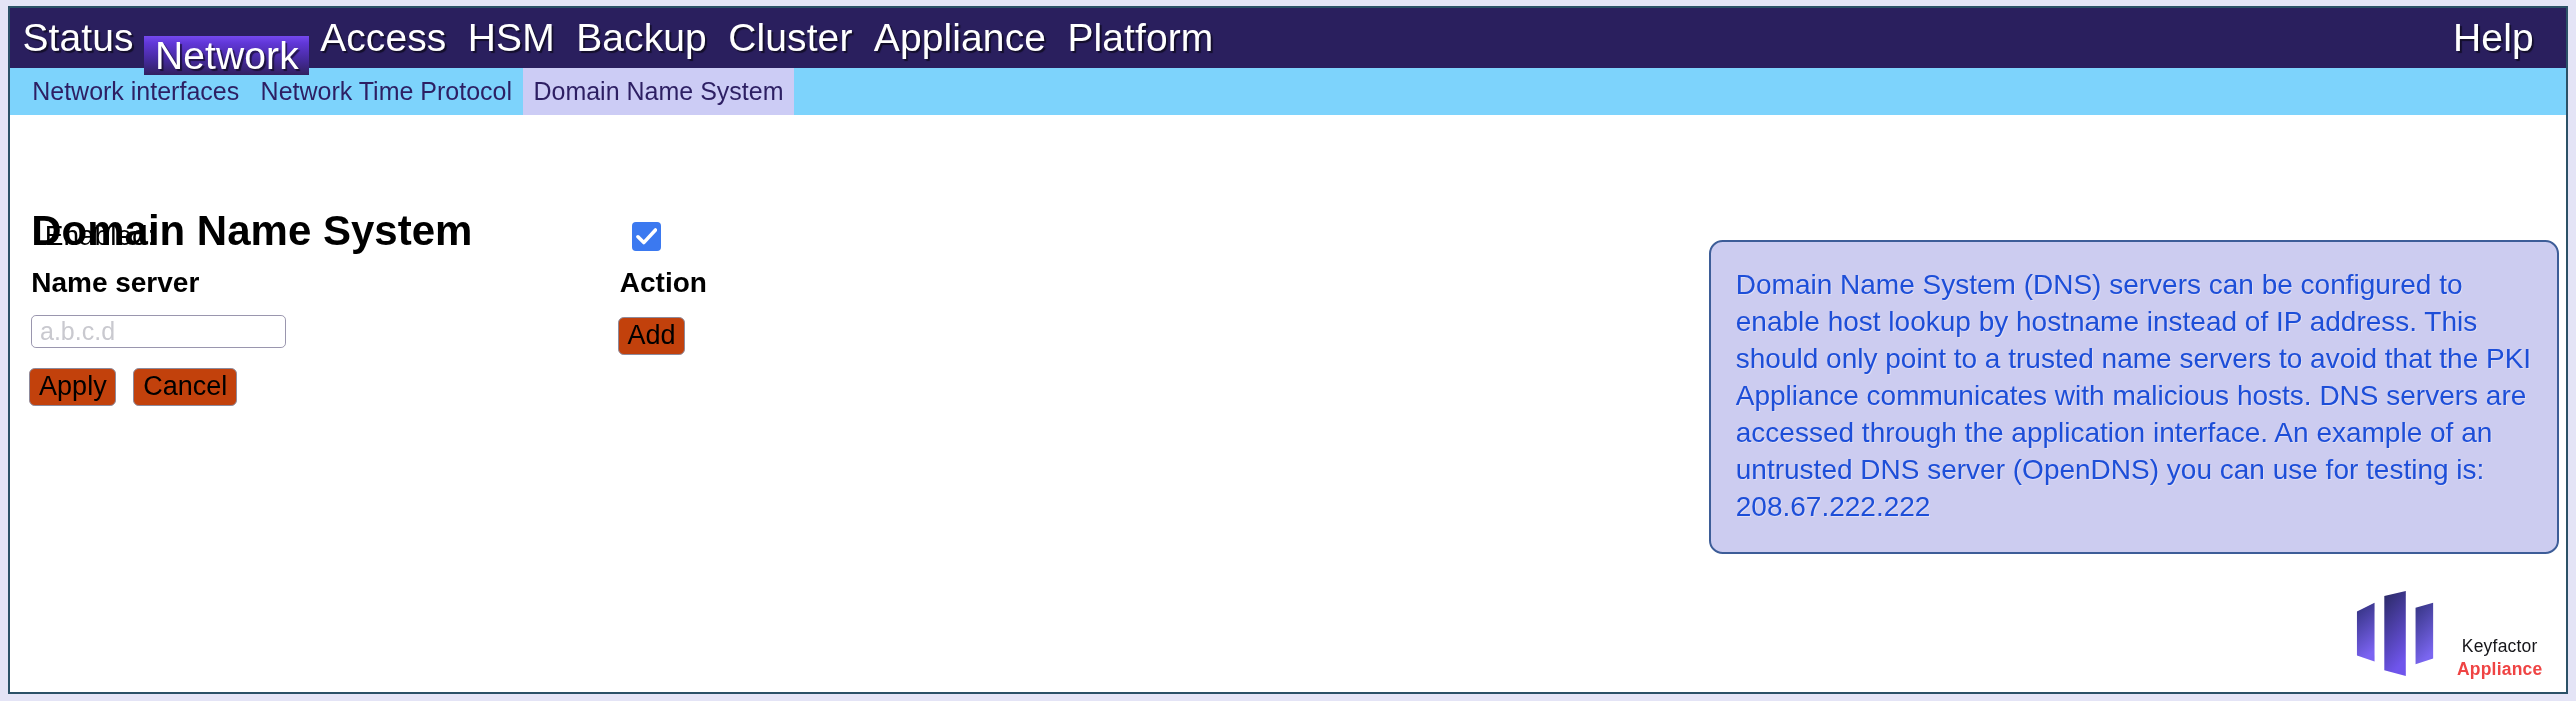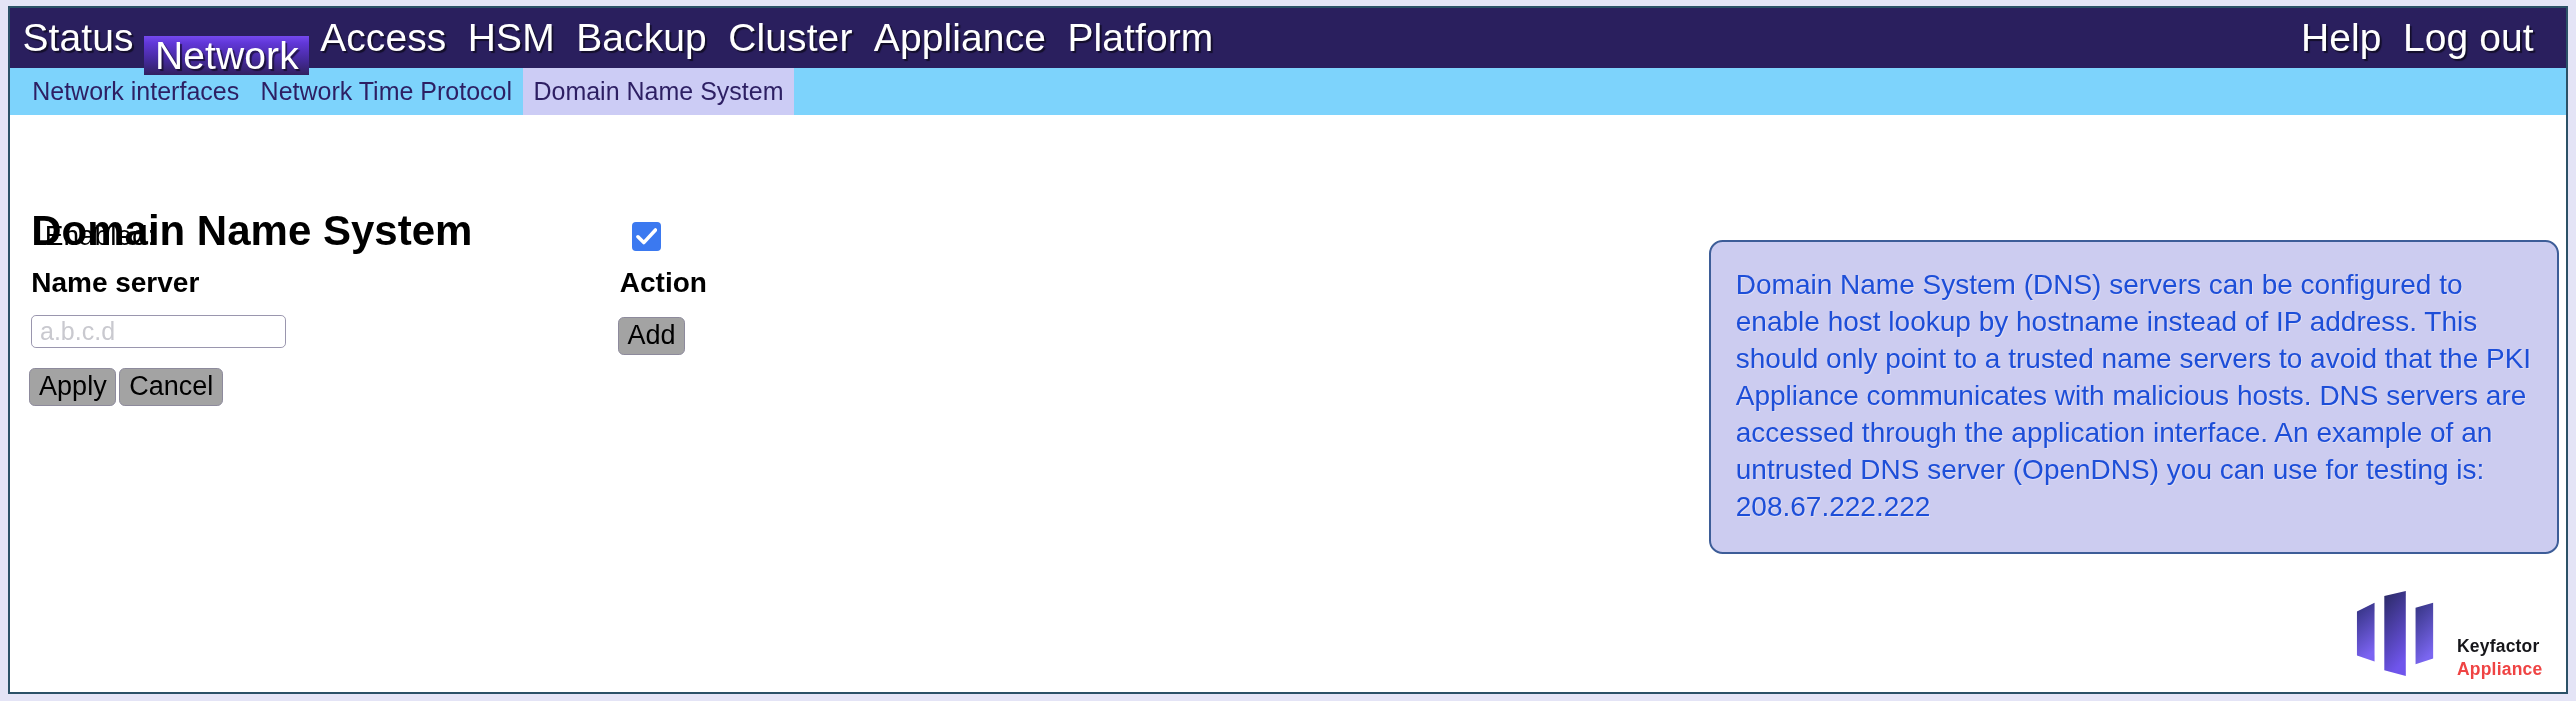--- a/index.html
+++ b/index.html
@@ -175,37 +175,37 @@
     color: #000;
     padding: 0 7.8px;
   }
   #nameserver-input::placeholder { color: #c9c9cf; }
 
   .btn {
     font-family: "Liberation Sans", sans-serif;
     font-size: 27px;
     line-height: 1;
     color: #000;
-    background: #a3a3a3;
+    background: #c2410c;
     border: 1.9px solid #8d8a9c;
     border-radius: 5.8px;
     padding: 3.9px 8.8px 5.8px 8.8px;
     cursor: pointer;
   }
   #add-button {
     position: absolute;
     left: 608px;
     top: 97px;
   }
   #form-actions {
     position: absolute;
     left: 19.5px;
     top: 148px;
     display: flex;
-    gap: 3px;
+    gap: 17px;
   }
 
   
   #info-panel {
     position: absolute;
     left: 1699px;
     top: 125px;
     width: 850px;
     box-sizing: border-box;
     background: #ccccf0;
@@ -226,24 +226,25 @@
     right: 23.4px;
     bottom: 9.7px;
     display: flex;
     align-items: flex-end;
     gap: 17.5px;
   }
   #brand-mark { display: block; }
   #brand-words { position: relative; padding-bottom: 1.9px; }
   #brand-keyfactor {
     font-size: 17.5px;
-    font-weight: bold;
+    font-weight: normal;
     color: #16161a;
     letter-spacing: 0.2px;
     margin-bottom: 1px;
+    text-align: center;
   }
   #brand-main {
     font-size: 52px;
     line-height: 0.98;
     color: #0f0f14;
     white-space: nowrap;
   }
   #brand-main .bold { font-weight: bold; letter-spacing: -1px; }
   #brand-main .light { font-weight: normal; letter-spacing: 0px; }
   #brand-appliance {
@@ -283,23 +284,20 @@
       <div class="nav-item">
           <span>Appliance</span>
         </div>
       <div class="nav-item">
           <span>Platform</span>
         </div>
     </div>
     <div id="primary-nav-right">
       <div class="nav-item">
           <span>Help</span>
-        </div>
-      <div class="nav-item">
-          <span>Log out</span>
         </div>
     </div>
   </div>
 
   <div id="secondary-tabs">
     <div class="subtab">
         <span>Network interfaces</span>
       </div>
     <div class="subtab">
         <span>Network Time Protocol</span>

